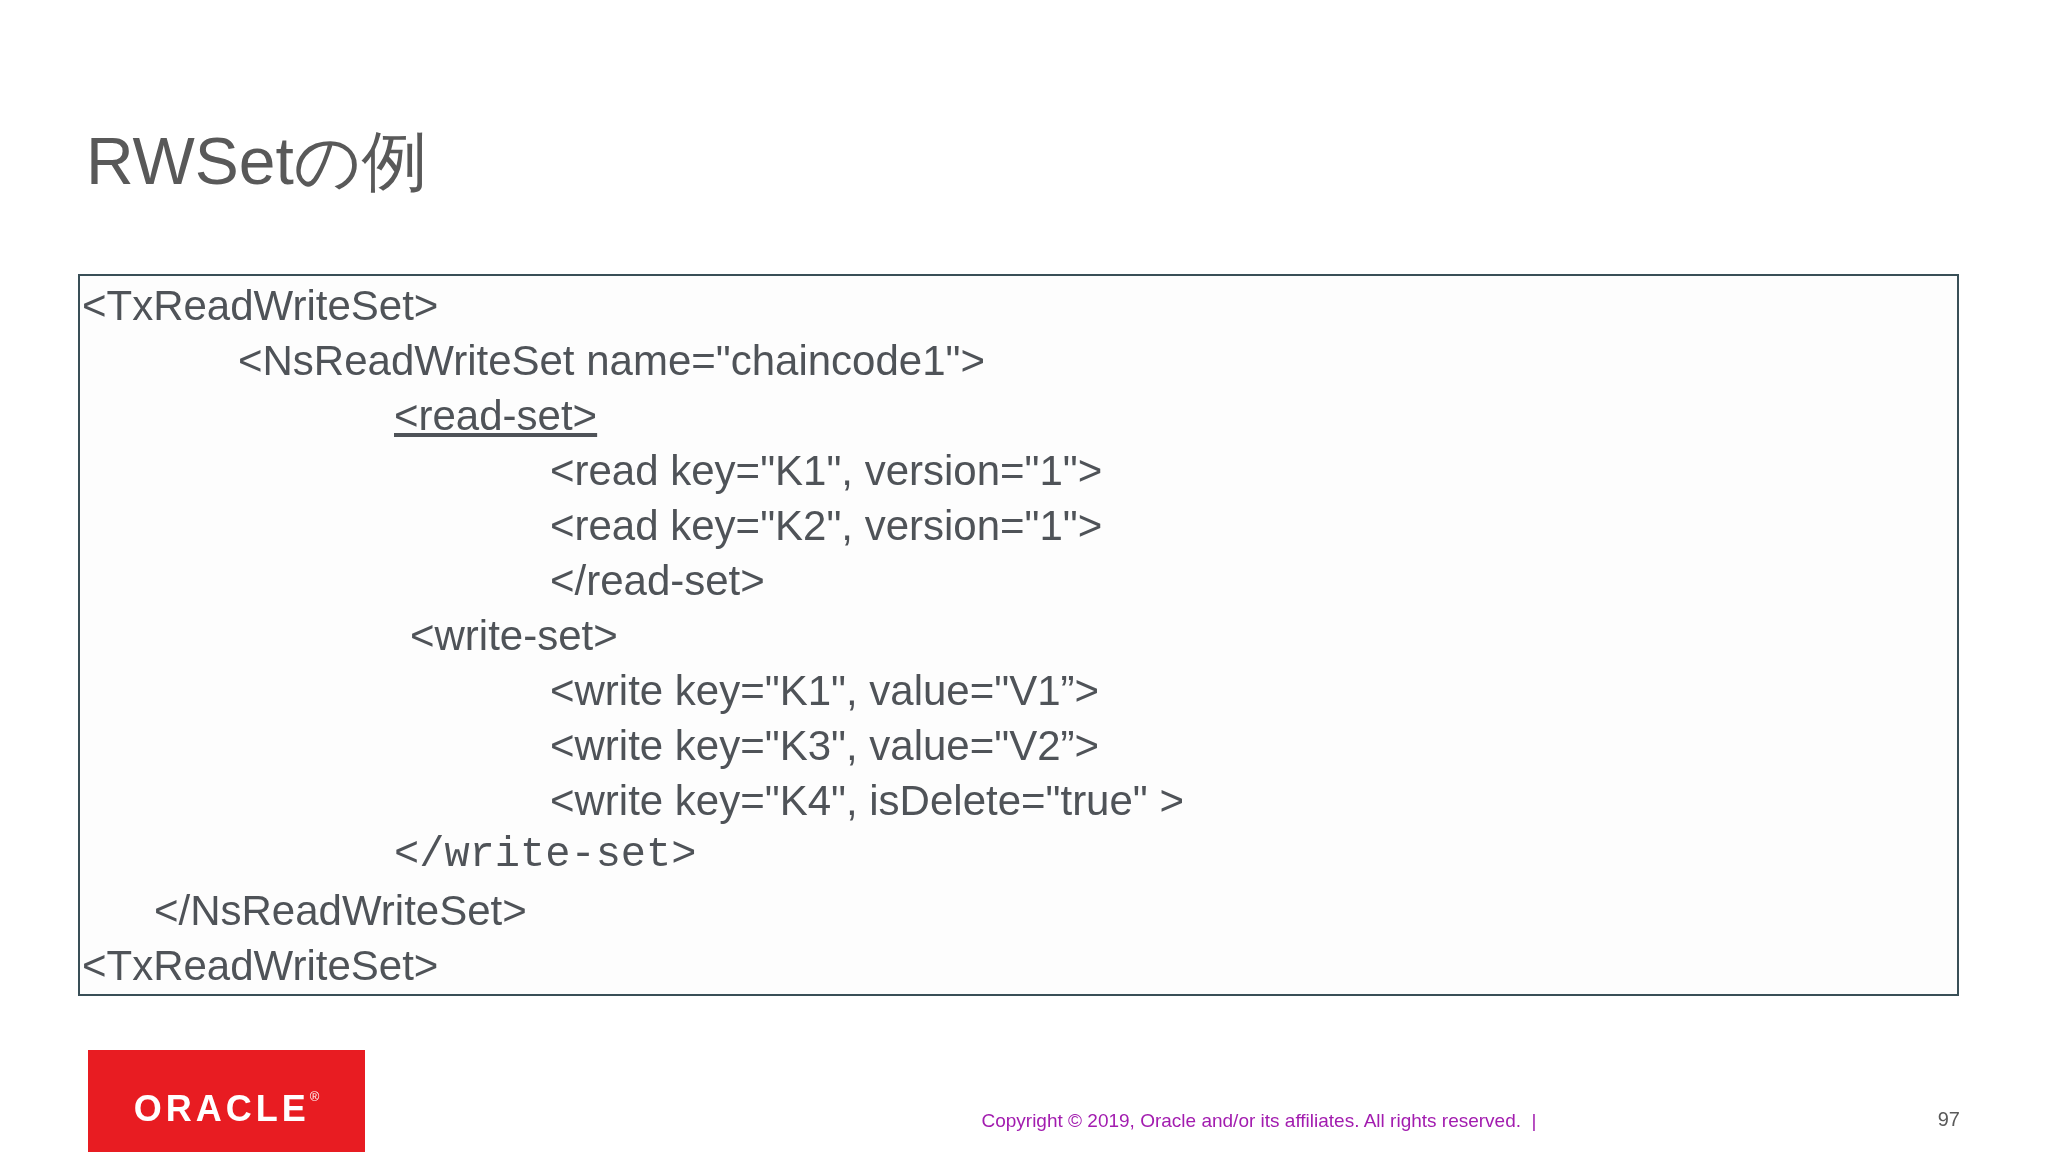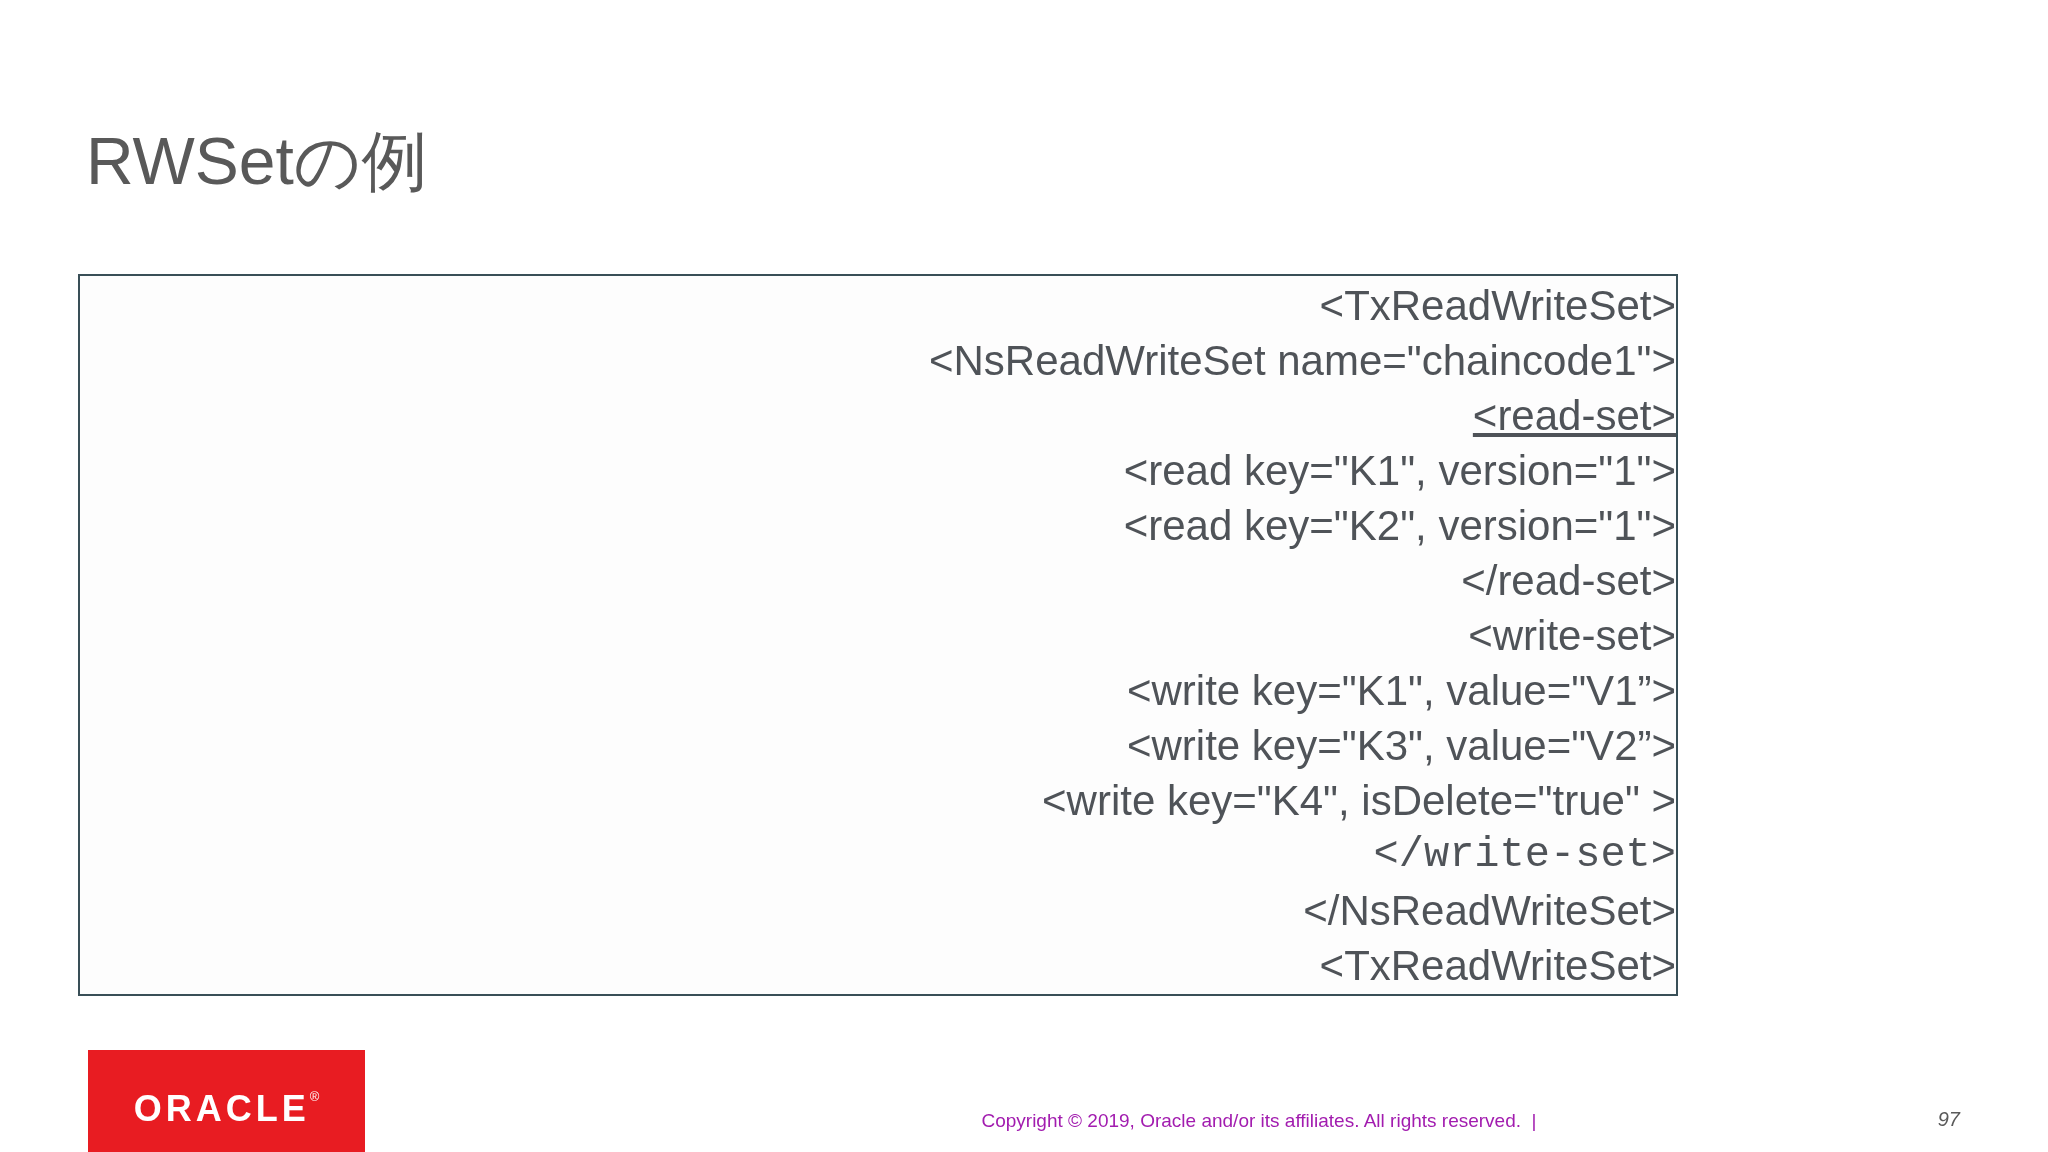--- a/index.html
+++ b/index.html
@@ -7,38 +7,37 @@
   body {
     position: relative;
     background: #ffffff;
     font-family: "Liberation Sans", sans-serif;
     overflow: hidden;
   }
   .slide {
     position: absolute;
     inset: 0;
     background: #ffffff;
-    text-align: right;
   }
   .slide-title {
     position: absolute;
     left: 86px;
     top: 124px;
     font-size: 66px;
     font-weight: 400;
     color: #595959;
     letter-spacing: 0px;
     line-height: 1.15;
     white-space: nowrap;
   }
   .code-box {
     position: absolute;
     left: 78px;
     top: 274px;
-    width: 1600px;
+    width: 1881px;
     height: 722px;
     border: 2px solid #394f57;
     background: #fdfdfd;
     overflow: hidden;
     padding-top: 2px;
   }
   .code-line {
     font-size: 42px;
     line-height: 55px;
     color: #4f5358;
@@ -79,21 +78,20 @@
     color: #a21caf;
     white-space: pre;
   }
   .footer-page {
     position: absolute;
     left: 1960px;
     top: 1108px;
     transform: translateX(-100%);
     font-size: 20px;
     color: #5a5a5a;
-    font-style: italic;
   }
 </style>
 </head>
 <body>
 
 <div class="slide">
 
   <div class="slide-title">RWSetの例</div>
 
   <div class="code-box">

